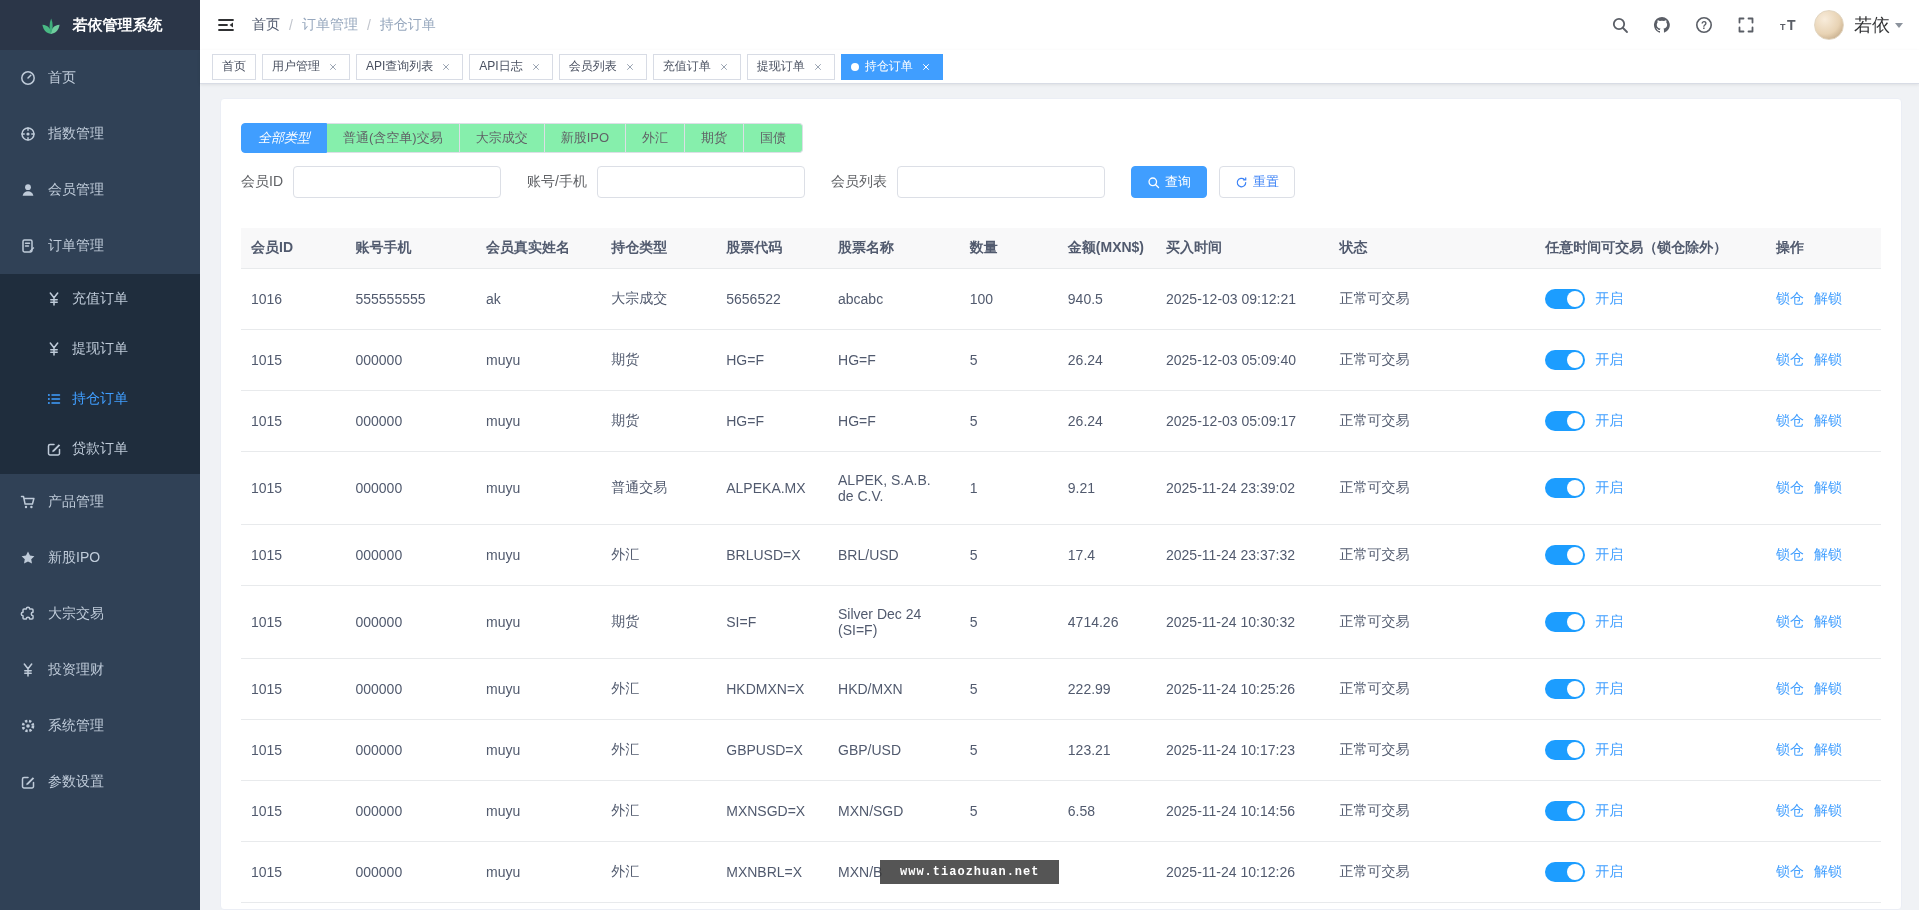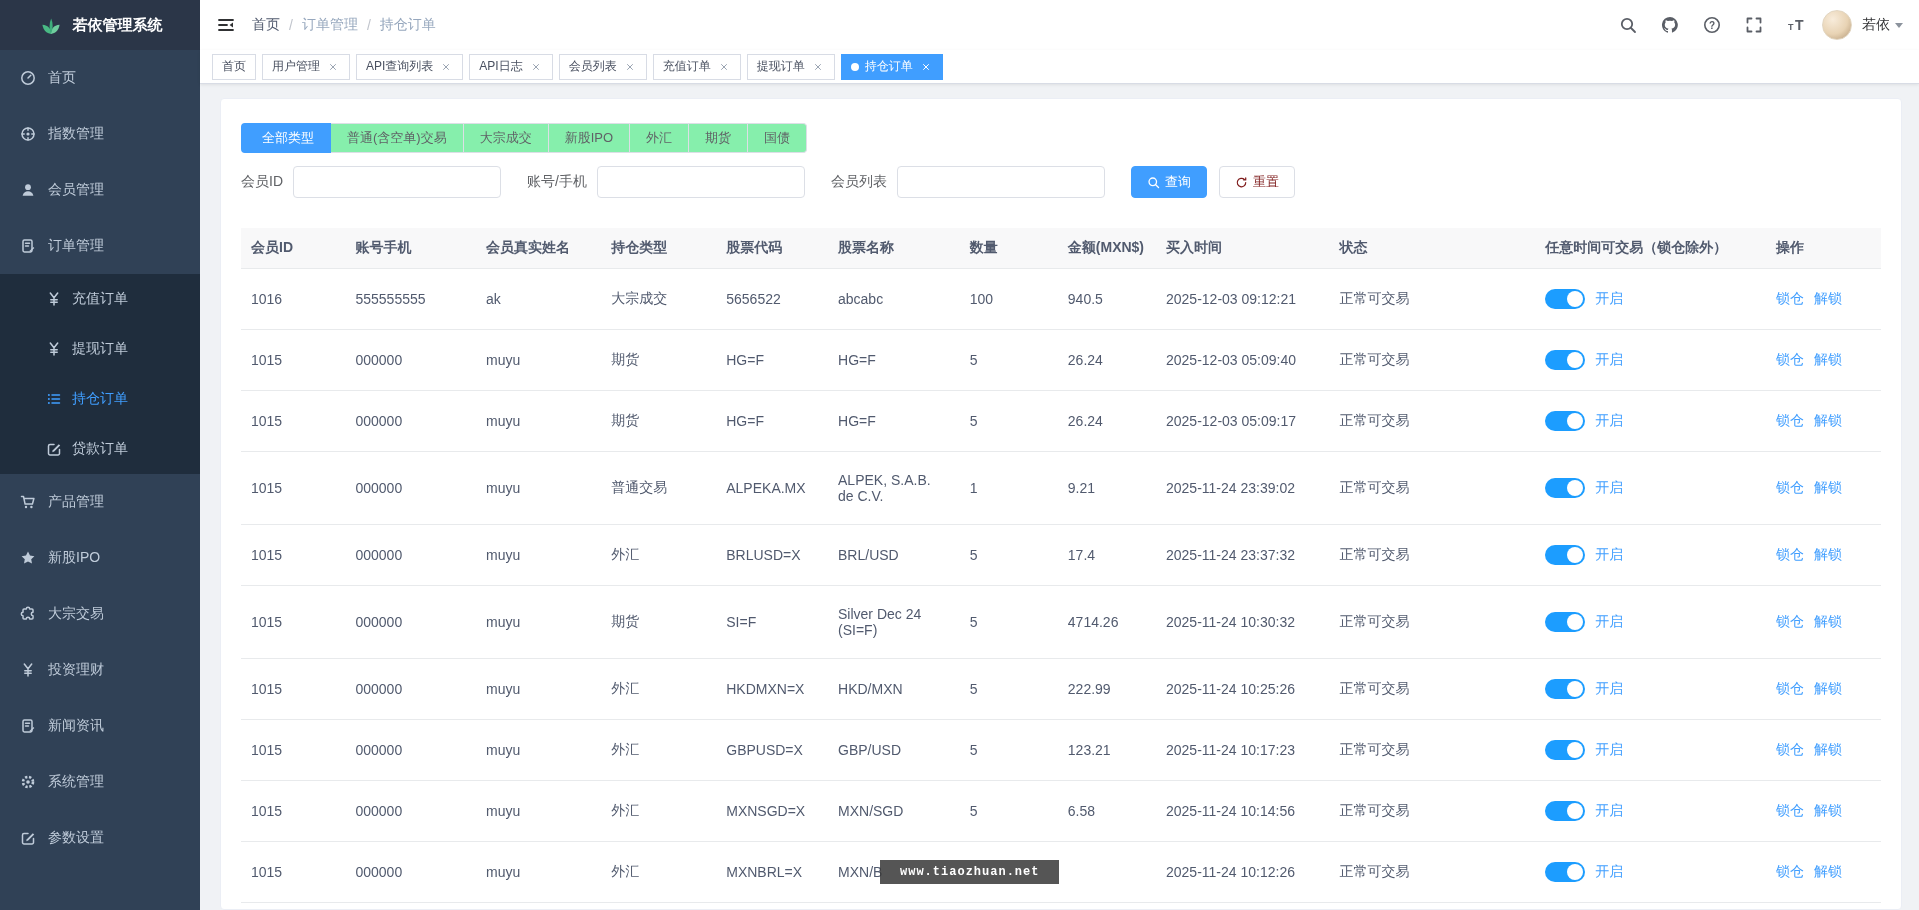--- a/index.html
+++ b/index.html
@@ -31,48 +31,48 @@
   .fold svg { width:20px; height:20px; }
   .breadcrumb { display:flex; align-items:center; gap:9px; font-size:14px; }
   .crumb { color:#97a8be; cursor:pointer; }
   .crumb.first { color:#515a6e; }
   .crumb.last { cursor:default; }
   .crumb-sep { color:#c0c4cc; }
   .nav-right { margin-left:auto; display:flex; align-items:center; gap:10px; }
   .nav-btn { width:32px; height:32px; display:flex; align-items:center; justify-content:center; color:#5a5e66; cursor:pointer; }
   .nav-btn svg { width:18px; height:18px; }
   .avatar { width:30px; height:30px; border-radius:50%; background:radial-gradient(circle at 35% 30%, #f8ecdb, #e8d3b4 55%, #bfa584 90%); border:1px solid #e2d6c2; cursor:pointer; }
-  .uname { font-size:14px; color:#303133; cursor:pointer; display:flex; align-items:center; gap:5px; }
+  .uname { font-size:18px; color:#303133; cursor:pointer; display:flex; align-items:center; gap:5px; }
   .caret { width:0; height:0; border-left:4px solid transparent; border-right:4px solid transparent; border-top:5px solid #8c939d; }
 
   
   .tagbar { height:34px; background:#fff; border-bottom:1px solid #d8dce5; box-shadow:0 1px 3px 0 rgba(0,0,0,.08); display:flex; align-items:center; padding:0 12px; gap:6px; }
   .tag { height:26px; display:inline-flex; align-items:center; gap:6px; padding:0 9px; border:1px solid #d8dce5; background:#fff; color:#495060; font-size:12px; cursor:pointer; }
   .tag .tclose { font-size:11px; color:#9aa4b2; width:14px; height:14px; display:inline-flex; align-items:center; justify-content:center; border-radius:50%; }
   .tag.active { background:#409eff; border-color:#409eff; color:#fff; }
   .tag.active .tclose { color:#fff; }
   .tagdot { width:8px; height:8px; border-radius:50%; background:#fff; display:inline-block; }
 
   
   .content { flex:1; padding:14px 17px 0 20px; overflow:hidden; }
   .card { background:#fff; border:1px solid #ebeef5; border-radius:4px; height:100%; padding:24px 20px 0 20px; position:relative; }
 
   
   .ftabs { display:inline-flex; }
   .ftab { height:30px; padding:0 16px; display:inline-flex; align-items:center; font-size:13px; color:#606266; background:#86efac; border:1px solid #dcdfe6; border-left:none; cursor:pointer; white-space:nowrap; }
-  .ftab:first-child { border-left:5px solid #0369a1; border-radius:4px 0 0 4px; }
+  .ftab:first-child { border-left:1px solid #0369a1; border-radius:4px 0 0 4px;font-style:italic; }
   .ftab:last-child { border-radius:0 4px 4px 0; }
   .ftab.active { background:#409eff; border-color:#409eff; color:#fff; }
 
   
   .search-row { display:flex; align-items:center; margin-top:13px; }
   .sgroup { display:flex; align-items:center; margin-right:26px; }
   .slabel { font-size:14px; color:#606266; margin-right:10px; white-space:nowrap; }
   .sinput { width:208px; height:32px; border:1px solid #dcdfe6; border-radius:4px; padding:0 10px; font-size:13px; color:#606266; outline:none; }
-  .btn { height:32px; display:inline-flex; align-items:center; gap:5px; padding:0 15px; border-radius:4px; font-size:13px; cursor:pointer; border:1px solid #dcdfe6; background:#fff; color:#7f1d1d; }
+  .btn { height:32px; display:inline-flex; align-items:center; gap:5px; padding:0 15px; border-radius:4px; font-size:13px; cursor:pointer; border:1px solid #dcdfe6; background:#fff; color:#3b82f6; }
   .btn svg { width:13px; height:13px; }
   .btn.primary { background:#409eff; border-color:#409eff; color:#fff; margin-right:12px; }
 
   
   .tbl { width:100%; border-collapse:collapse; table-layout:fixed; margin-top:30px; font-size:14px; }
   .tbl th { background:#f8f8f9; color:#515a6e; font-weight:bold; text-align:left; padding:11px 10px; border-bottom:1px solid #e8eaec; white-space:nowrap; overflow:hidden; }
   .tbl td { padding:20px 10px; color:#515a6e; border-bottom:1px solid #e8eaec; vertical-align:middle; word-wrap:break-word; position:relative; }
   .switch { width:40px; height:20px; border-radius:10px; background:#1c9dff; position:relative; display:inline-block; vertical-align:middle; cursor:pointer; }
   .switch::after { content:""; position:absolute; right:2px; top:2px; width:16px; height:16px; border-radius:50%; background:#fff; }
   .on-label { color:#409eff; margin-left:10px; vertical-align:middle; }
@@ -223,30 +223,20 @@
             </svg>
           </span>
           <span>投资理财</span>
           <span class="arrow down"><svg viewBox="0 0 16 16">
               <path d="M4 6l4 4 4-4" stroke="currentColor" fill="none" stroke-width="1.5" stroke-linecap="round" stroke-linejoin="round"></path>
             </svg></span>
         </div>
         <div class="menu-item">
           <span class="ic ">
             <svg viewBox="0 0 16 16">
-              <rect x="3" y="2" width="9" height="12" rx="1.4" stroke="currentColor" fill="none" stroke-width="1.5" stroke-linecap="round" stroke-linejoin="round"></rect>
-              <path d="M5.5 5.2h4M5.5 8h3" stroke="currentColor" fill="none" stroke-width="1.5" stroke-linecap="round" stroke-linejoin="round"></path>
-              <path d="M9.4 13l4-4 .9.9-4 4z" fill="currentColor"></path>
-            </svg>
-          </span>
-          <span>新闻资讯</span>
-        </div>
-        <div class="menu-item">
-          <span class="ic ">
-            <svg viewBox="0 0 16 16">
               <circle cx="8" cy="8" r="5" fill="none" stroke="currentColor" stroke-width="2.6" stroke-dasharray="2.3 1.7"></circle>
               <circle cx="8" cy="8" r="1.8" fill="currentColor"></circle>
             </svg>
           </span>
           <span>系统管理</span>
           <span class="arrow down"><svg viewBox="0 0 16 16">
               <path d="M4 6l4 4 4-4" stroke="currentColor" fill="none" stroke-width="1.5" stroke-linecap="round" stroke-linejoin="round"></path>
             </svg></span>
         </div>
         <div class="menu-item">

